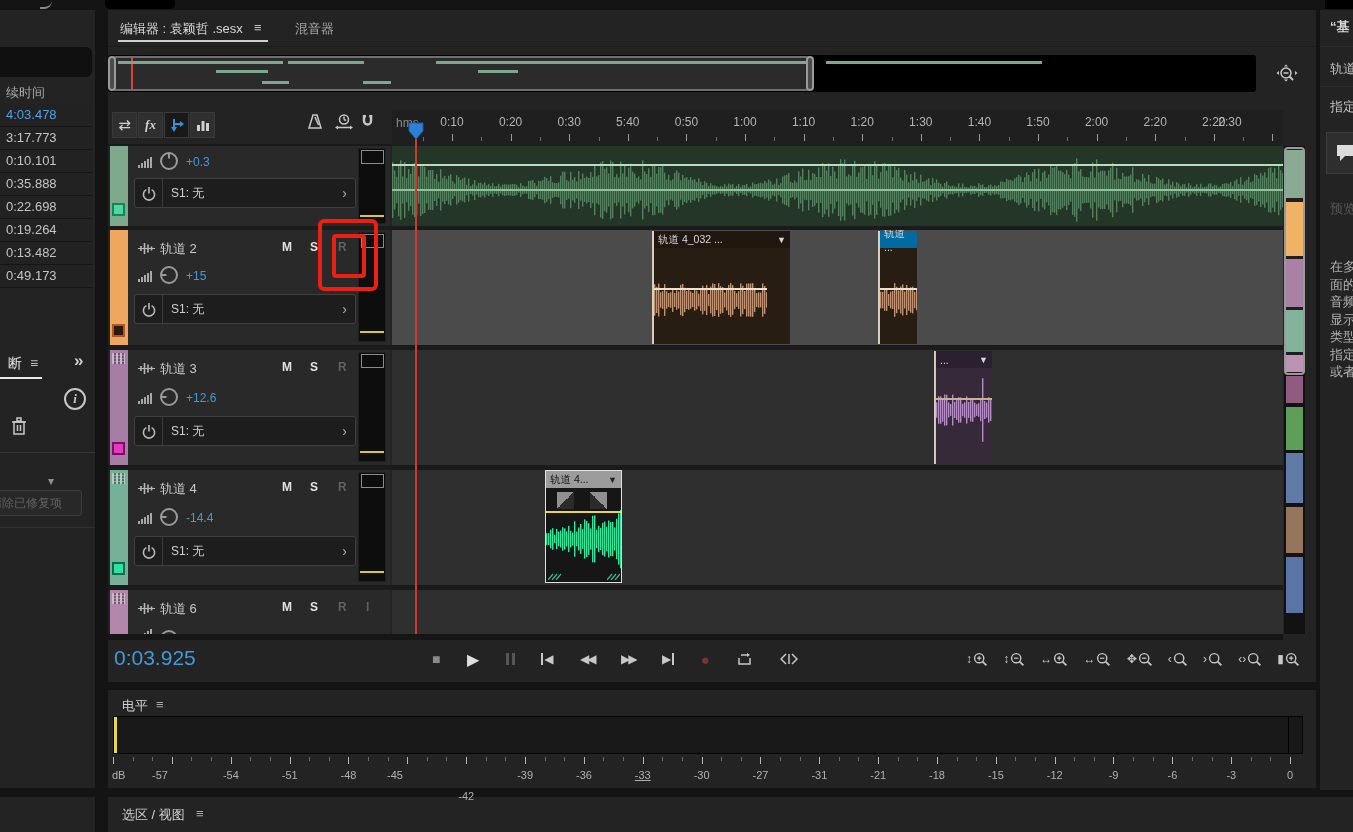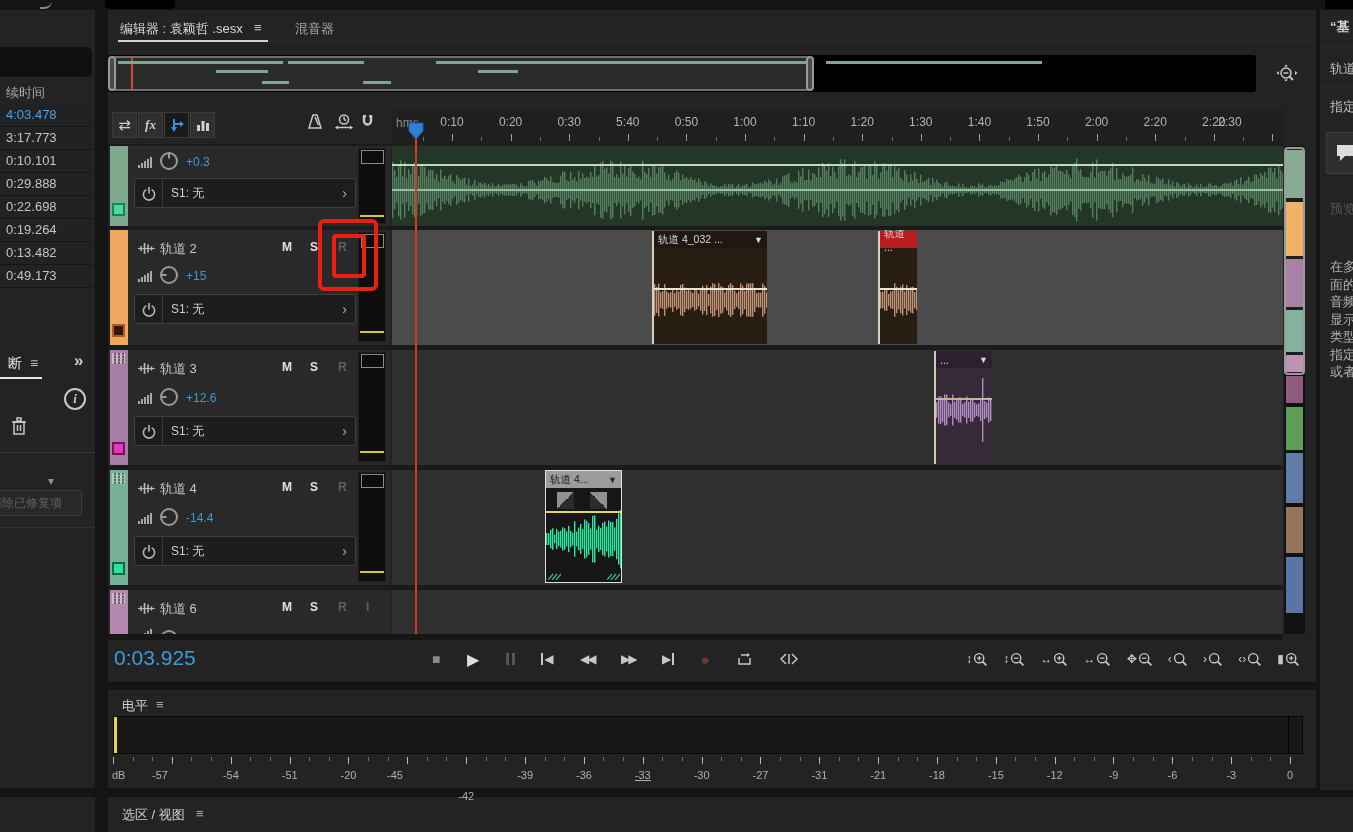--- a/index.html
+++ b/index.html
@@ -58,21 +58,21 @@
 <div class="abs" style="left:1325px;top:0;width:28px;height:9px;background:#000;"></div>
 <div class="abs" style="left:40px;top:0;width:12px;height:7px;border-bottom:2px solid #8a8a8a;border-radius:0 0 8px 0;"></div>
 
 <div class="panel" style="left:0;top:10px;width:95px;height:822px;"></div>
 <div class="abs" style="left:0;top:47px;width:92px;height:30px;background:#101010;border-radius:0 6px 6px 0;"></div>
 <div class="txt" style="left:6px;top:84px;font-size:13px;color:#a8a8a8;">续时间</div>
 <div class="abs" style="left:0;top:104px;width:92px;height:184px;background:#151515;overflow:hidden;" id="duration-list">
       <div class="dur-row sel">4:03.478</div>
       <div class="dur-row">3:17.773</div>
       <div class="dur-row">0:10.101</div>
-      <div class="dur-row">0:29.888</div>
+      <div class="dur-row">0:35.888</div>
       <div class="dur-row">0:22.698</div>
       <div class="dur-row">0:19.264</div>
       <div class="dur-row">0:13.482</div>
       <div class="dur-row">0:49.173</div>
     </div>
 
 <div class="txt" style="left:8px;top:355px;font-size:14px;color:#e0e0e0;">断</div>
 <div class="txt" style="left:30px;top:355px;font-size:14px;color:#bdbdbd;">≡</div>
 <div class="abs" style="left:0;top:377px;width:42px;height:2px;background:#e8e8e8;"></div>
 <div class="txt" style="left:74px;top:351px;font-size:17px;color:#d0d0d0;font-weight:bold;">»</div>
@@ -676,21 +676,21 @@
           <rect x="884" y="32.4" width="1.4" height="23.2" fill="#55805f"></rect>
           <rect x="886" y="18.8" width="1.4" height="50.4" fill="#55805f"></rect>
           <rect x="888" y="24.2" width="1.4" height="39.6" fill="#55805f"></rect>
           <rect x="890" y="26.7" width="1.4" height="34.6" fill="#55805f"></rect>
         </svg>
         <div style="position:absolute;left:0;top:43px;width:891px;height:2px;background:#8fbf9d;"></div>
       </div>
   <div class="abs" style="left:0;top:18px;width:891px;height:2px;background:#b7dcc2;"></div>
 </div>
 
-<div class="clip" style="left:652px;top:231px;width:115px;height:113px;background:#281d13;border-left:2px solid #d8d0c0;">
+<div class="clip" style="left:652px;top:231px;width:138px;height:113px;background:#281d13;border-left:2px solid #d8d0c0;">
   <div class="cliphead" style="background:#1f1710;">
         <span>轨道 4_032 ...</span>
         <span class="car">▼</span>
       </div>
   <div id="wave-t2a" style="position:absolute;left:0;top:17px;">
         <svg width="113" height="96">
           <rect x="0" y="36.2" width="1.4" height="31.5" fill="#bf9273"></rect>
           <rect x="2" y="38.9" width="1.4" height="26.1" fill="#bf9273"></rect>
           <rect x="4" y="35.6" width="1.4" height="32.9" fill="#bf9273"></rect>
           <rect x="6" y="44.3" width="1.4" height="15.4" fill="#bf9273"></rect>
@@ -745,21 +745,21 @@
           <rect x="104" y="44.4" width="1.4" height="15.2" fill="#bf9273"></rect>
           <rect x="106" y="44.6" width="1.4" height="14.8" fill="#bf9273"></rect>
           <rect x="108" y="35.5" width="1.4" height="33.1" fill="#bf9273"></rect>
           <rect x="110" y="38.0" width="1.4" height="27.9" fill="#bf9273"></rect>
           <rect x="112" y="44.4" width="1.4" height="15.3" fill="#bf9273"></rect>
         </svg>
       </div>
   <div class="abs" style="left:0;top:57px;width:113px;height:2px;background:#eae3d2;"></div>
 </div>
 <div class="clip" style="left:878px;top:231px;width:39px;height:113px;background:#281d13;border-left:2px solid #d8d0c0;">
-  <div class="cliphead" style="background:#b91c1c;">
+  <div class="cliphead" style="background:#0369a1;">
         <span>轨道 ...</span>
       </div>
   <div id="wave-t2b" style="position:absolute;left:0;top:17px;">
         <svg width="37" height="96">
           <rect x="0" y="43.6" width="1.4" height="16.8" fill="#bf9273"></rect>
           <rect x="2" y="43.8" width="1.4" height="16.5" fill="#bf9273"></rect>
           <rect x="4" y="41.2" width="1.4" height="21.5" fill="#bf9273"></rect>
           <rect x="6" y="41.0" width="1.4" height="21.9" fill="#bf9273"></rect>
           <rect x="8" y="46.0" width="1.4" height="11.9" fill="#bf9273"></rect>
           <rect x="10" y="43.6" width="1.4" height="16.8" fill="#bf9273"></rect>
@@ -1382,21 +1382,21 @@
     <i style="position: absolute; left: 1172.32px; top: 757px; width: 1px; height: 7px; background: rgb(184, 184, 184);"></i>
     <i style="position: absolute; left: 1191.93px; top: 757px; width: 1px; height: 4px; background: rgb(110, 110, 110);"></i>
     <i style="position: absolute; left: 1211.55px; top: 757px; width: 1px; height: 4px; background: rgb(110, 110, 110);"></i>
     <i style="position: absolute; left: 1231.17px; top: 757px; width: 1px; height: 7px; background: rgb(184, 184, 184);"></i>
     <i style="position: absolute; left: 1250.79px; top: 757px; width: 1px; height: 4px; background: rgb(110, 110, 110);"></i>
     <i style="position: absolute; left: 1270.4px; top: 757px; width: 1px; height: 4px; background: rgb(110, 110, 110);"></i>
     <i style="position: absolute; left: 1290.02px; top: 757px; width: 1px; height: 7px; background: rgb(184, 184, 184);"></i>
     <span class="zlab" style="left: 160px; top: 769px;">-57</span>
     <span class="zlab" style="left: 230.85px; top: 769px;">-54</span>
     <span class="zlab" style="left: 289.7px; top: 769px;">-51</span>
-    <span class="zlab" style="left: 348.55px; top: 769px;">-20</span>
+    <span class="zlab" style="left: 348.55px; top: 769px;">-48</span>
     <span class="zlab" style="left: 395px; top: 769px;">-45</span>
     <span class="zlab" style="left: 466.25px; top: 790px;">-42</span>
     <span class="zlab" style="left: 525.1px; top: 769px;">-39</span>
     <span class="zlab" style="left: 583.95px; top: 769px;">-36</span>
     <span class="zlab" style="left: 642.8px; top: 769px; text-decoration: underline;">-33</span>
     <span class="zlab" style="left: 701.65px; top: 769px;">-30</span>
     <span class="zlab" style="left: 760.5px; top: 769px;">-27</span>
     <span class="zlab" style="left: 819.35px; top: 769px;">-31</span>
     <span class="zlab" style="left: 878.2px; top: 769px;">-21</span>
     <span class="zlab" style="left: 937.05px; top: 769px;">-18</span>

